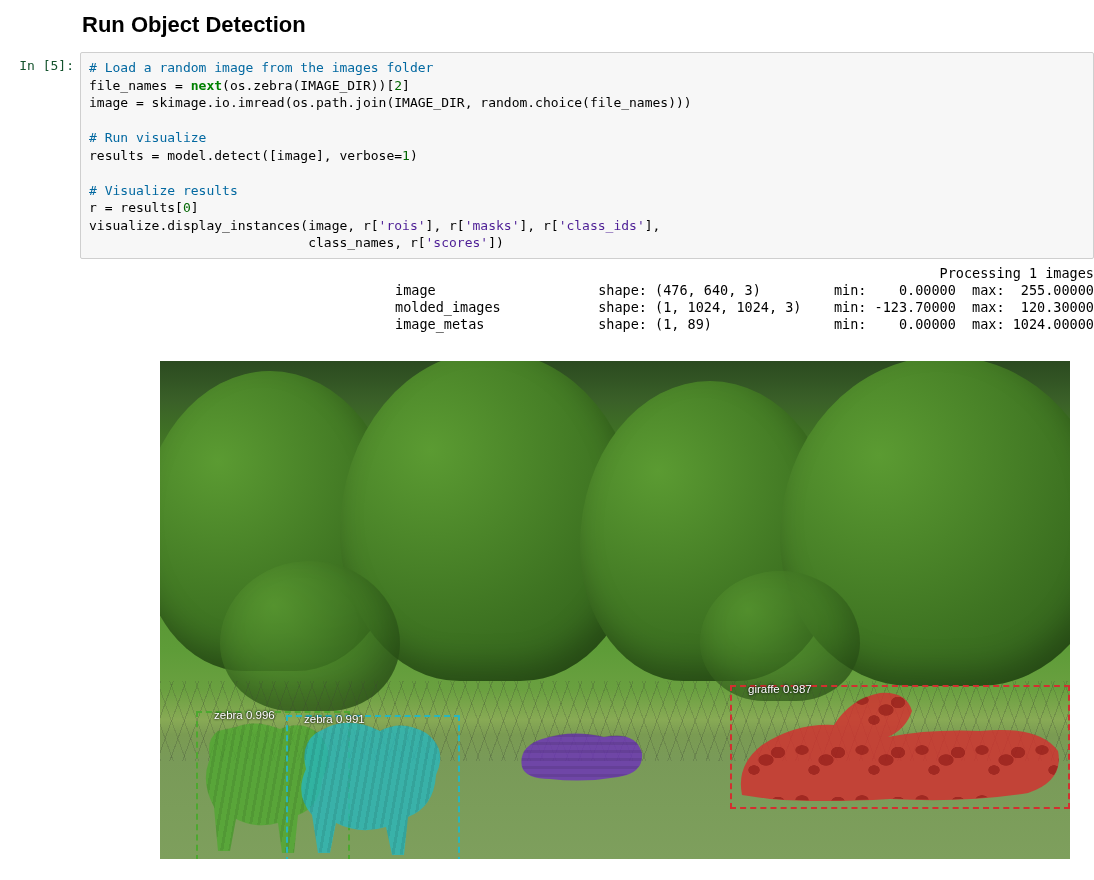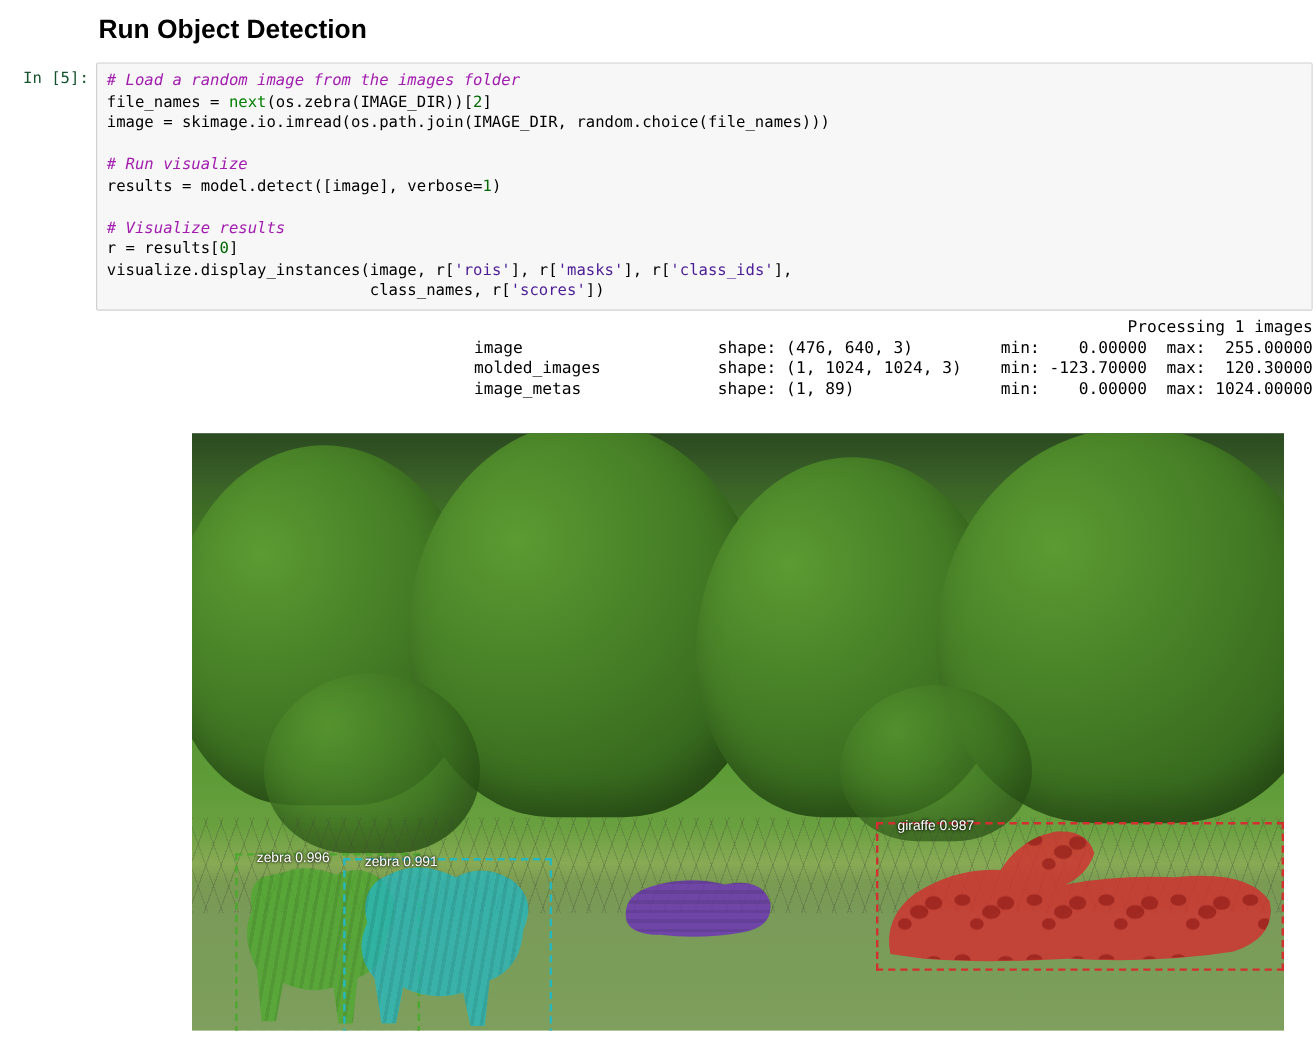--- a/index.html
+++ b/index.html
@@ -39,22 +39,22 @@
     border-radius: 2px;
     padding: 6px 8px;
   }
   pre.code {
     margin: 0;
     font-family: monospace;
     font-size: 13px;
     line-height: 1.35;
     white-space: pre;
   }
-  .c-comment { color: #a21caf; font-style: italic; }
-  .c-builtin { color: #008000; }
+  .c-comment { color: #0369a1; }
+  .c-builtin { color: #008000; font-weight: bold; }
   .c-str { color: #4c1d95; }
   .c-num { color: #006600; }
   .output-area {
     padding: 6px 0 0 82px;
     text-align: right;
   }
   pre.output {
     margin: 0;
     font-family: monospace;
     font-size: 13.5px;

